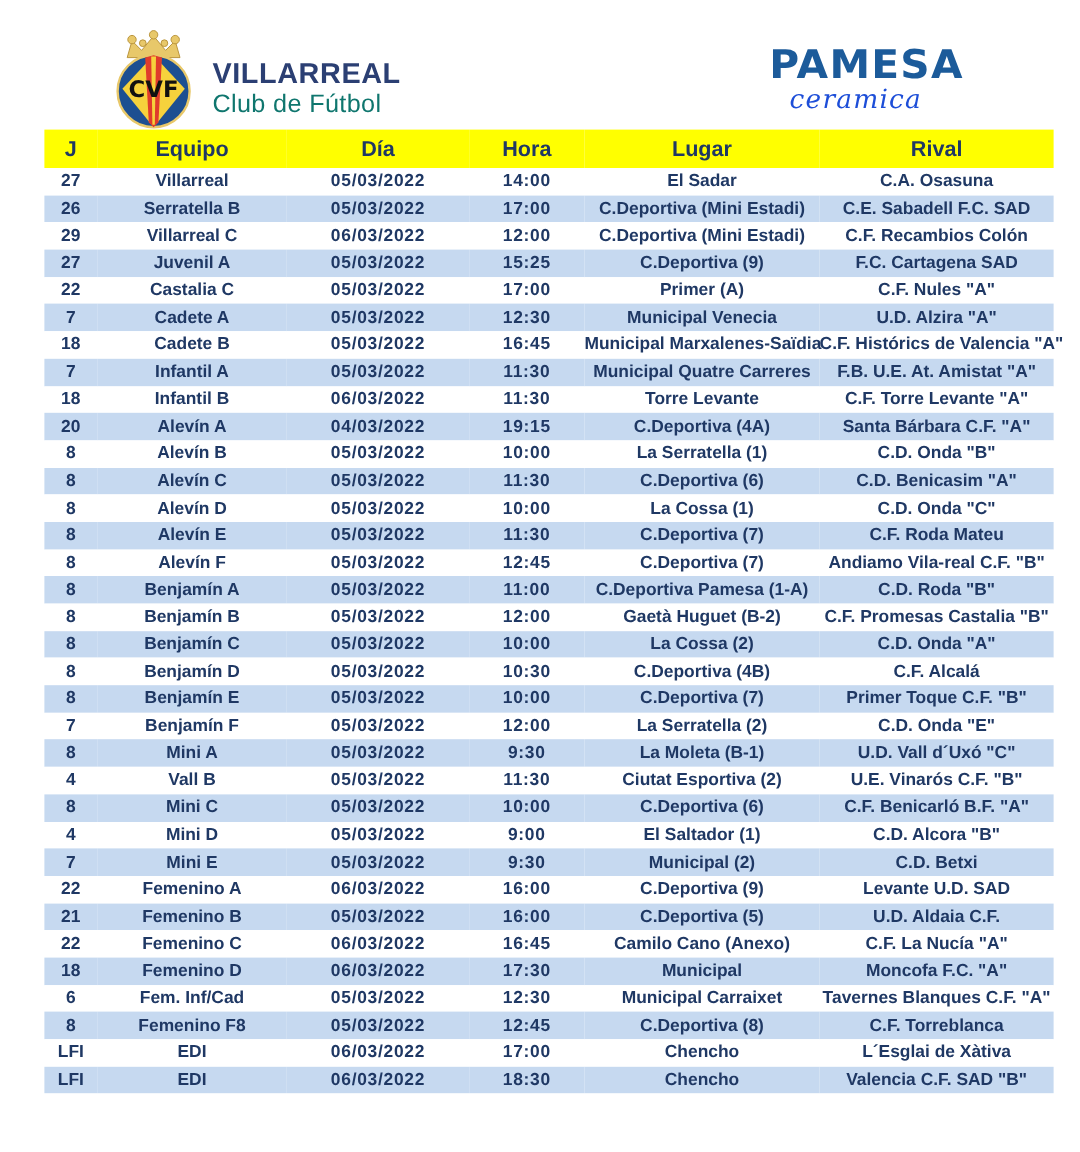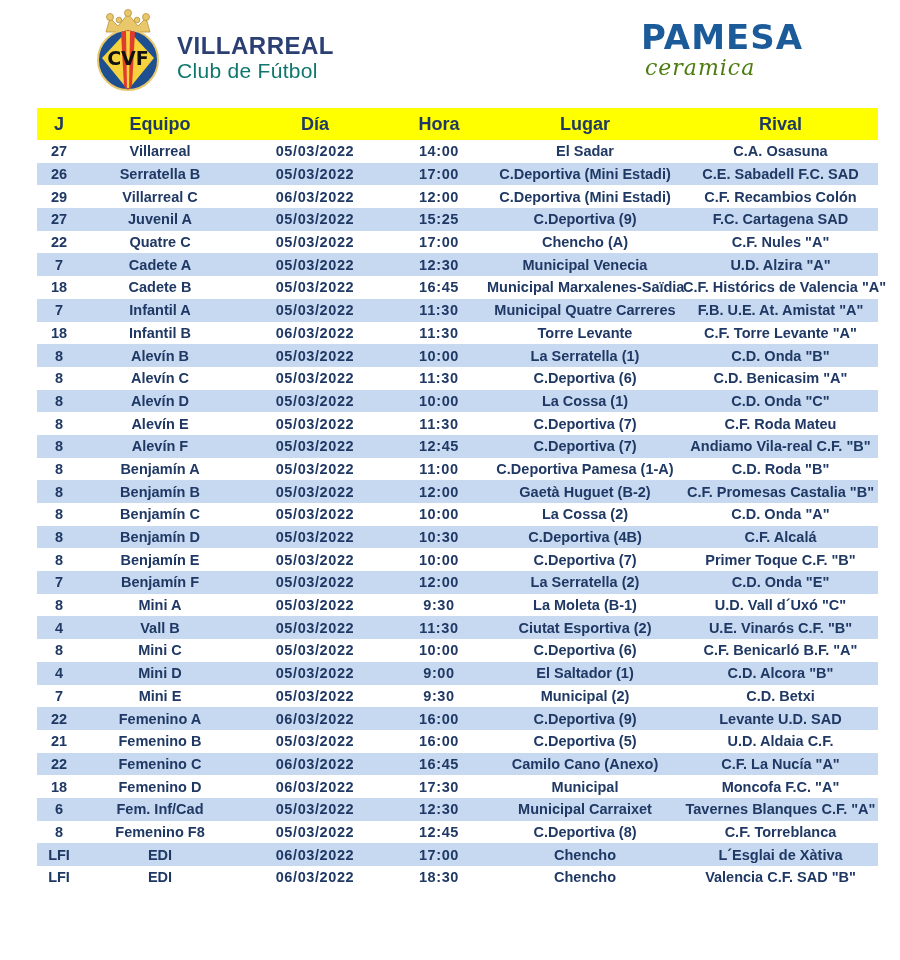--- a/index.html
+++ b/index.html
@@ -1,27 +1,27 @@
 <!DOCTYPE html>
 <html><head>
 <meta charset="utf-8">
 <style>
   html, body { margin: 0; padding: 0; background: #ffffff; }
   body { width: 900px; height: 960px; position: relative; overflow: hidden;
          font-family: "Liberation Sans", sans-serif; }
-  .header-area { position: absolute; left: 0; top: 0; width: 900px; height: 108px; }
+  .header-area { position: absolute; left: 0; top: 16px; width: 900px; height: 108px; }
   .club-logo { position: absolute; left: 88px; top: 8px; width: 80px; height: 84px; }
   .club-name { position: absolute; left: 177px; top: 33px; color: #2b3f73; }
   .club-name .l1 { font-weight: bold; font-size: 24px; letter-spacing: 0.5px; line-height: 26px; }
   .club-name .l2 { font-size: 21px; color: #0f766e; line-height: 24px; letter-spacing: 0.3px; }
   .sponsor { position: absolute; left: 641px; top: 20px; width: 180px; height: 62px; color: #1c5b9a; }
   .sponsor .s1 { font-family: "DejaVu Sans", sans-serif; font-weight: bold; font-size: 33px; letter-spacing: 1px;
                  line-height: 36px; transform: scaleX(1.03); transform-origin: left; }
   .sponsor .s2 { font-family: "DejaVu Serif", serif; font-style: italic; font-size: 22px; line-height: 24px;
-                 margin-left: 4px; letter-spacing: 1px; color: #4d7c0f; }
+                 margin-left: 17px; letter-spacing: 1px; color: #1d4ed8; }
   table.schedule { position: absolute; left: 37px; top: 108px; width: 841px; border-collapse: collapse; table-layout: fixed; }
   table.schedule th { background: #ffff00; color: #1f3864; font-size: 18px; font-weight: bold; height: 32px; padding: 0; text-align: center; }
   table.schedule td { color: #1f3864; font-size: 14.5px; font-weight: bold; height: 22.7px; padding: 0; text-align: center; white-space: nowrap; }
   table.schedule tbody tr:nth-child(even) td { background: #c6d9f0; }
   table.schedule tbody tr:nth-child(odd) td { background: #ffffff; }
   table.schedule td.date, table.schedule td.time { letter-spacing: 0.6px; }
 </style>
 </head>
 <body>
 
@@ -105,24 +105,24 @@
       <tr>
         <td class="j">27</td>
         <td class="team">Juvenil A</td>
         <td class="date">05/03/2022</td>
         <td class="time">15:25</td>
         <td class="venue">C.Deportiva (9)</td>
         <td class="rival">F.C. Cartagena SAD</td>
       </tr>
       <tr>
         <td class="j">22</td>
-        <td class="team">Quatre C</td>
+        <td class="team">Castalia C</td>
         <td class="date">05/03/2022</td>
         <td class="time">17:00</td>
-        <td class="venue">Chencho (A)</td>
+        <td class="venue">Primer (A)</td>
         <td class="rival">C.F. Nules "A"</td>
       </tr>
       <tr>
         <td class="j">7</td>
         <td class="team">Cadete A</td>
         <td class="date">05/03/2022</td>
         <td class="time">12:30</td>
         <td class="venue">Municipal Venecia</td>
         <td class="rival">U.D. Alzira "A"</td>
       </tr>
@@ -144,20 +144,28 @@
       </tr>
       <tr>
         <td class="j">18</td>
         <td class="team">Infantil B</td>
         <td class="date">06/03/2022</td>
         <td class="time">11:30</td>
         <td class="venue">Torre Levante</td>
         <td class="rival">C.F. Torre Levante "A"</td>
       </tr>
       <tr>
+        <td class="j">20</td>
+        <td class="team">Alevín A</td>
+        <td class="date">04/03/2022</td>
+        <td class="time">19:15</td>
+        <td class="venue">C.Deportiva (4A)</td>
+        <td class="rival">Santa Bárbara C.F. "A"</td>
+      </tr>
+      <tr>
         <td class="j">8</td>
         <td class="team">Alevín B</td>
         <td class="date">05/03/2022</td>
         <td class="time">10:00</td>
         <td class="venue">La Serratella (1)</td>
         <td class="rival">C.D. Onda "B"</td>
       </tr>
       <tr>
         <td class="j">8</td>
         <td class="team">Alevín C</td>

